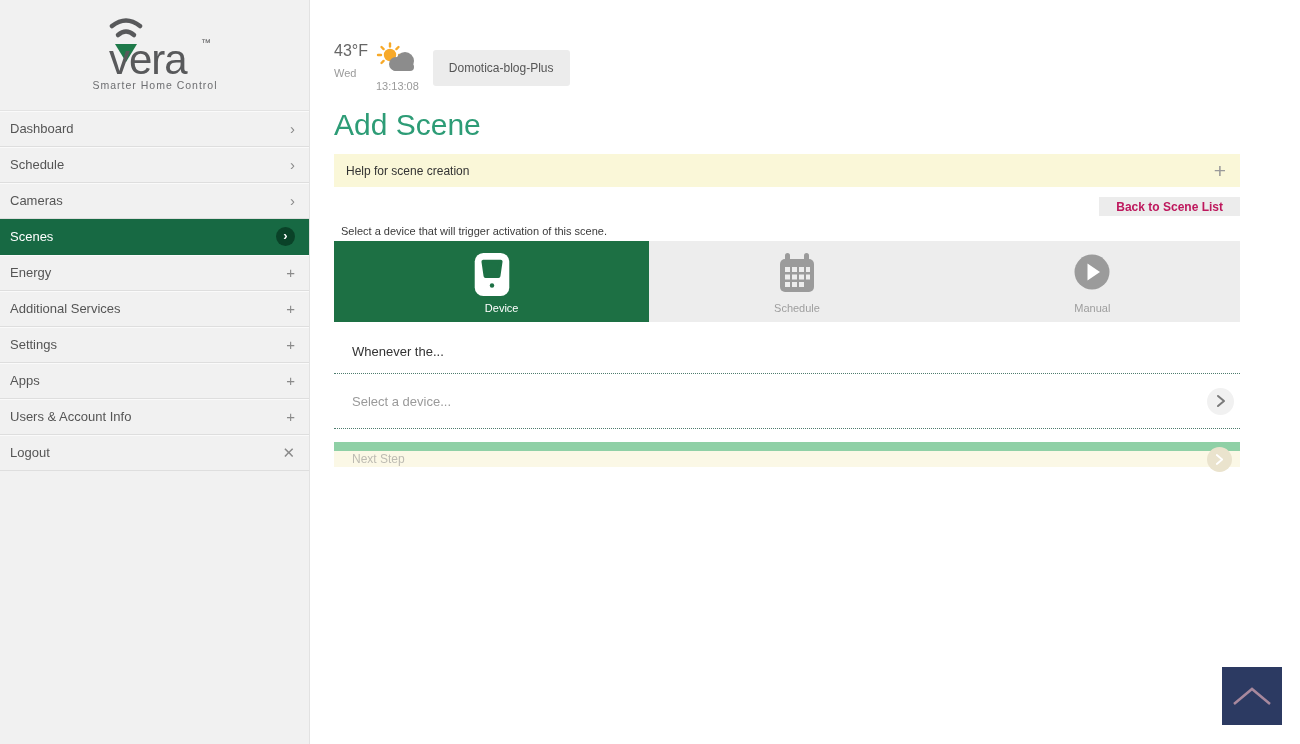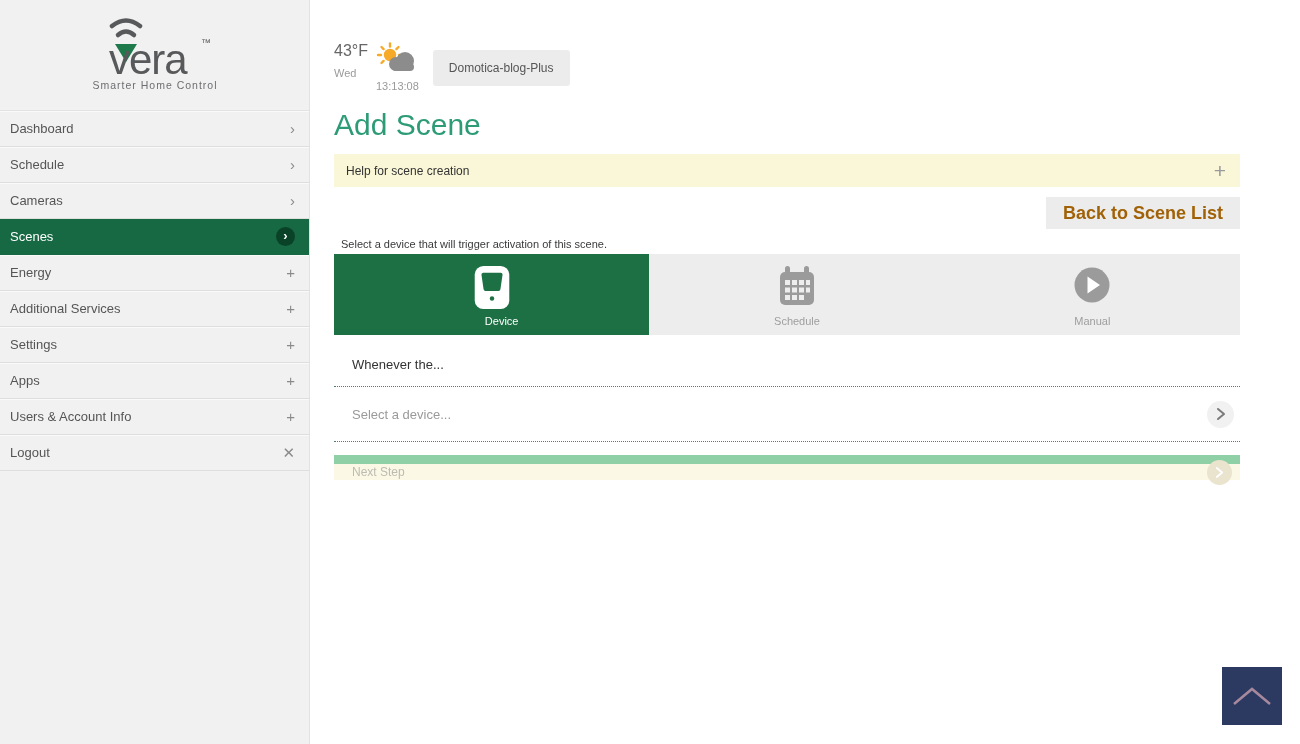--- a/index.html
+++ b/index.html
@@ -77,23 +77,23 @@
     display: flex; align-items: center; justify-content: space-between;
     padding: 0 14px 0 12px;
     cursor: pointer;
   }
   .help-label { font-size: 12px; color: #333; }
   .help-plus { font-size: 21px; font-weight: 300; color: #9a9a9a; line-height: 1; }
 
   .back-row { display: flex; justify-content: flex-end; margin-top: 10px; }
   .back-btn {
     background: #ececec; border: none;
-    height: 32px; padding: 0 17px;
+    height: 19px; padding: 0 17px;
     font-family: "Liberation Sans", sans-serif;
-    font-size: 18px; font-weight: bold; color: #a16207;
+    font-size: 12px; font-weight: bold; color: #be185d;
     cursor: pointer;
   }
 
   .step-header {
     margin-top: 13px; height: 37px;
     background: #0da14e; color: #ffffff;
     display: flex; align-items: center;
     padding-left: 16px; font-size: 17px;
   }
   .step-desc { font-size: 11px; color: #3a3a3a; margin: 9px 0 4px 7px; }

